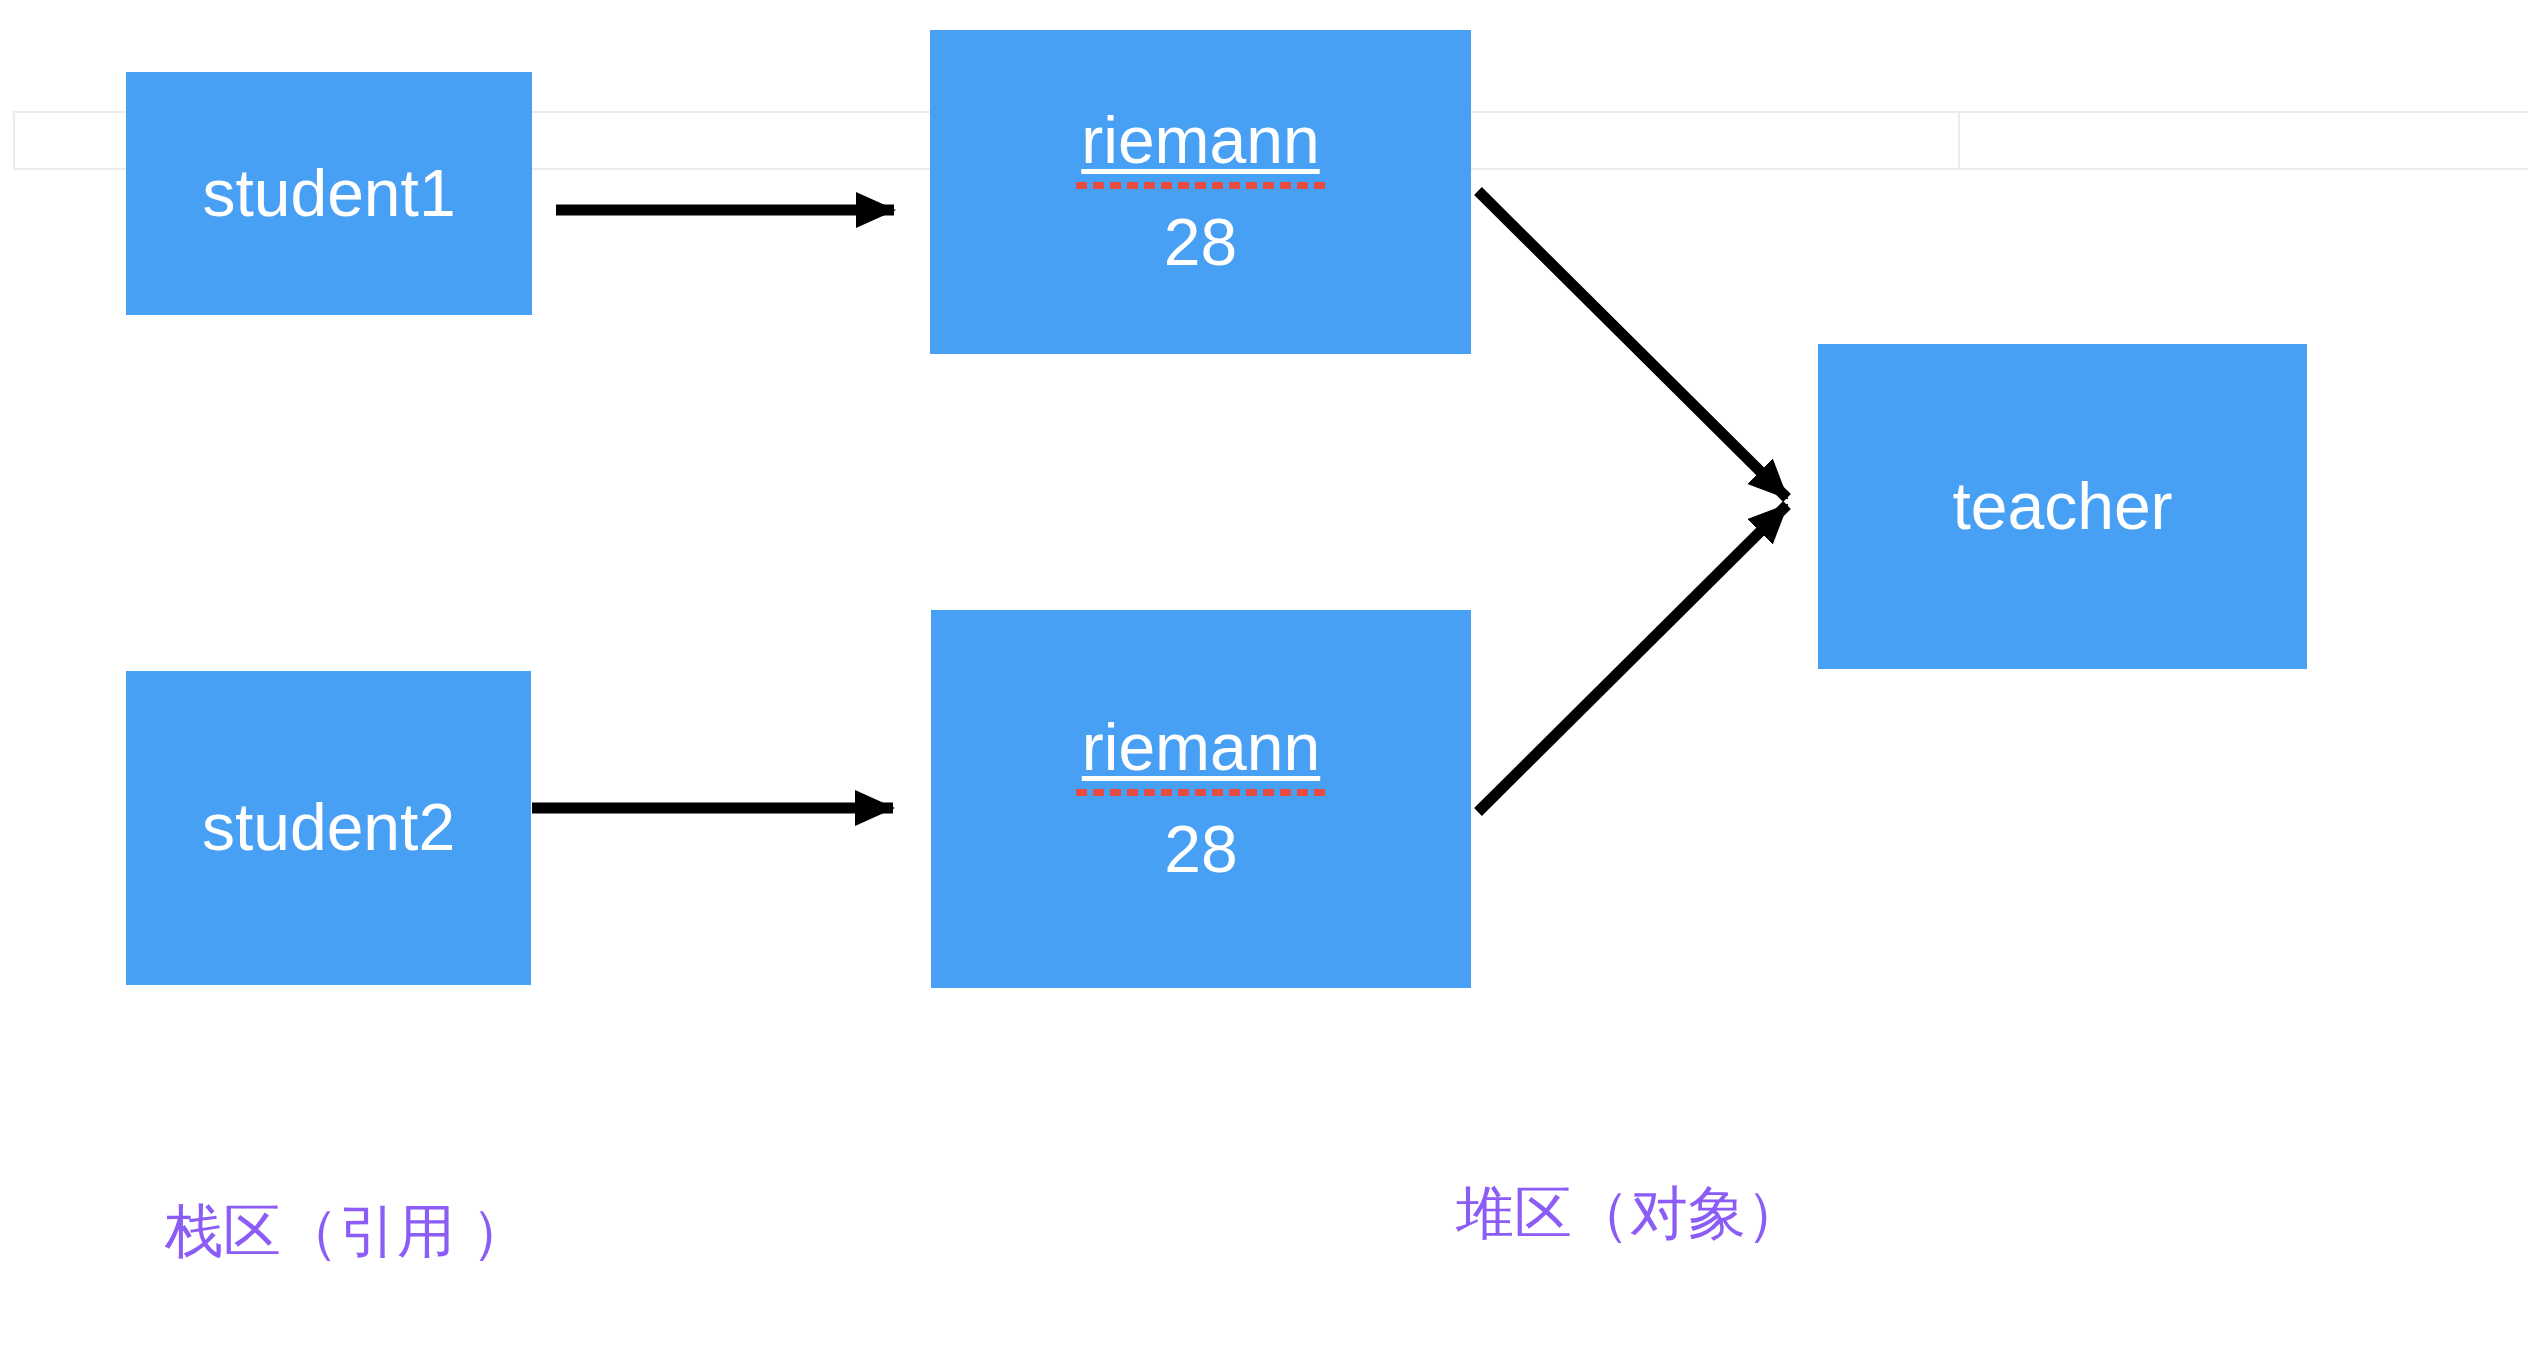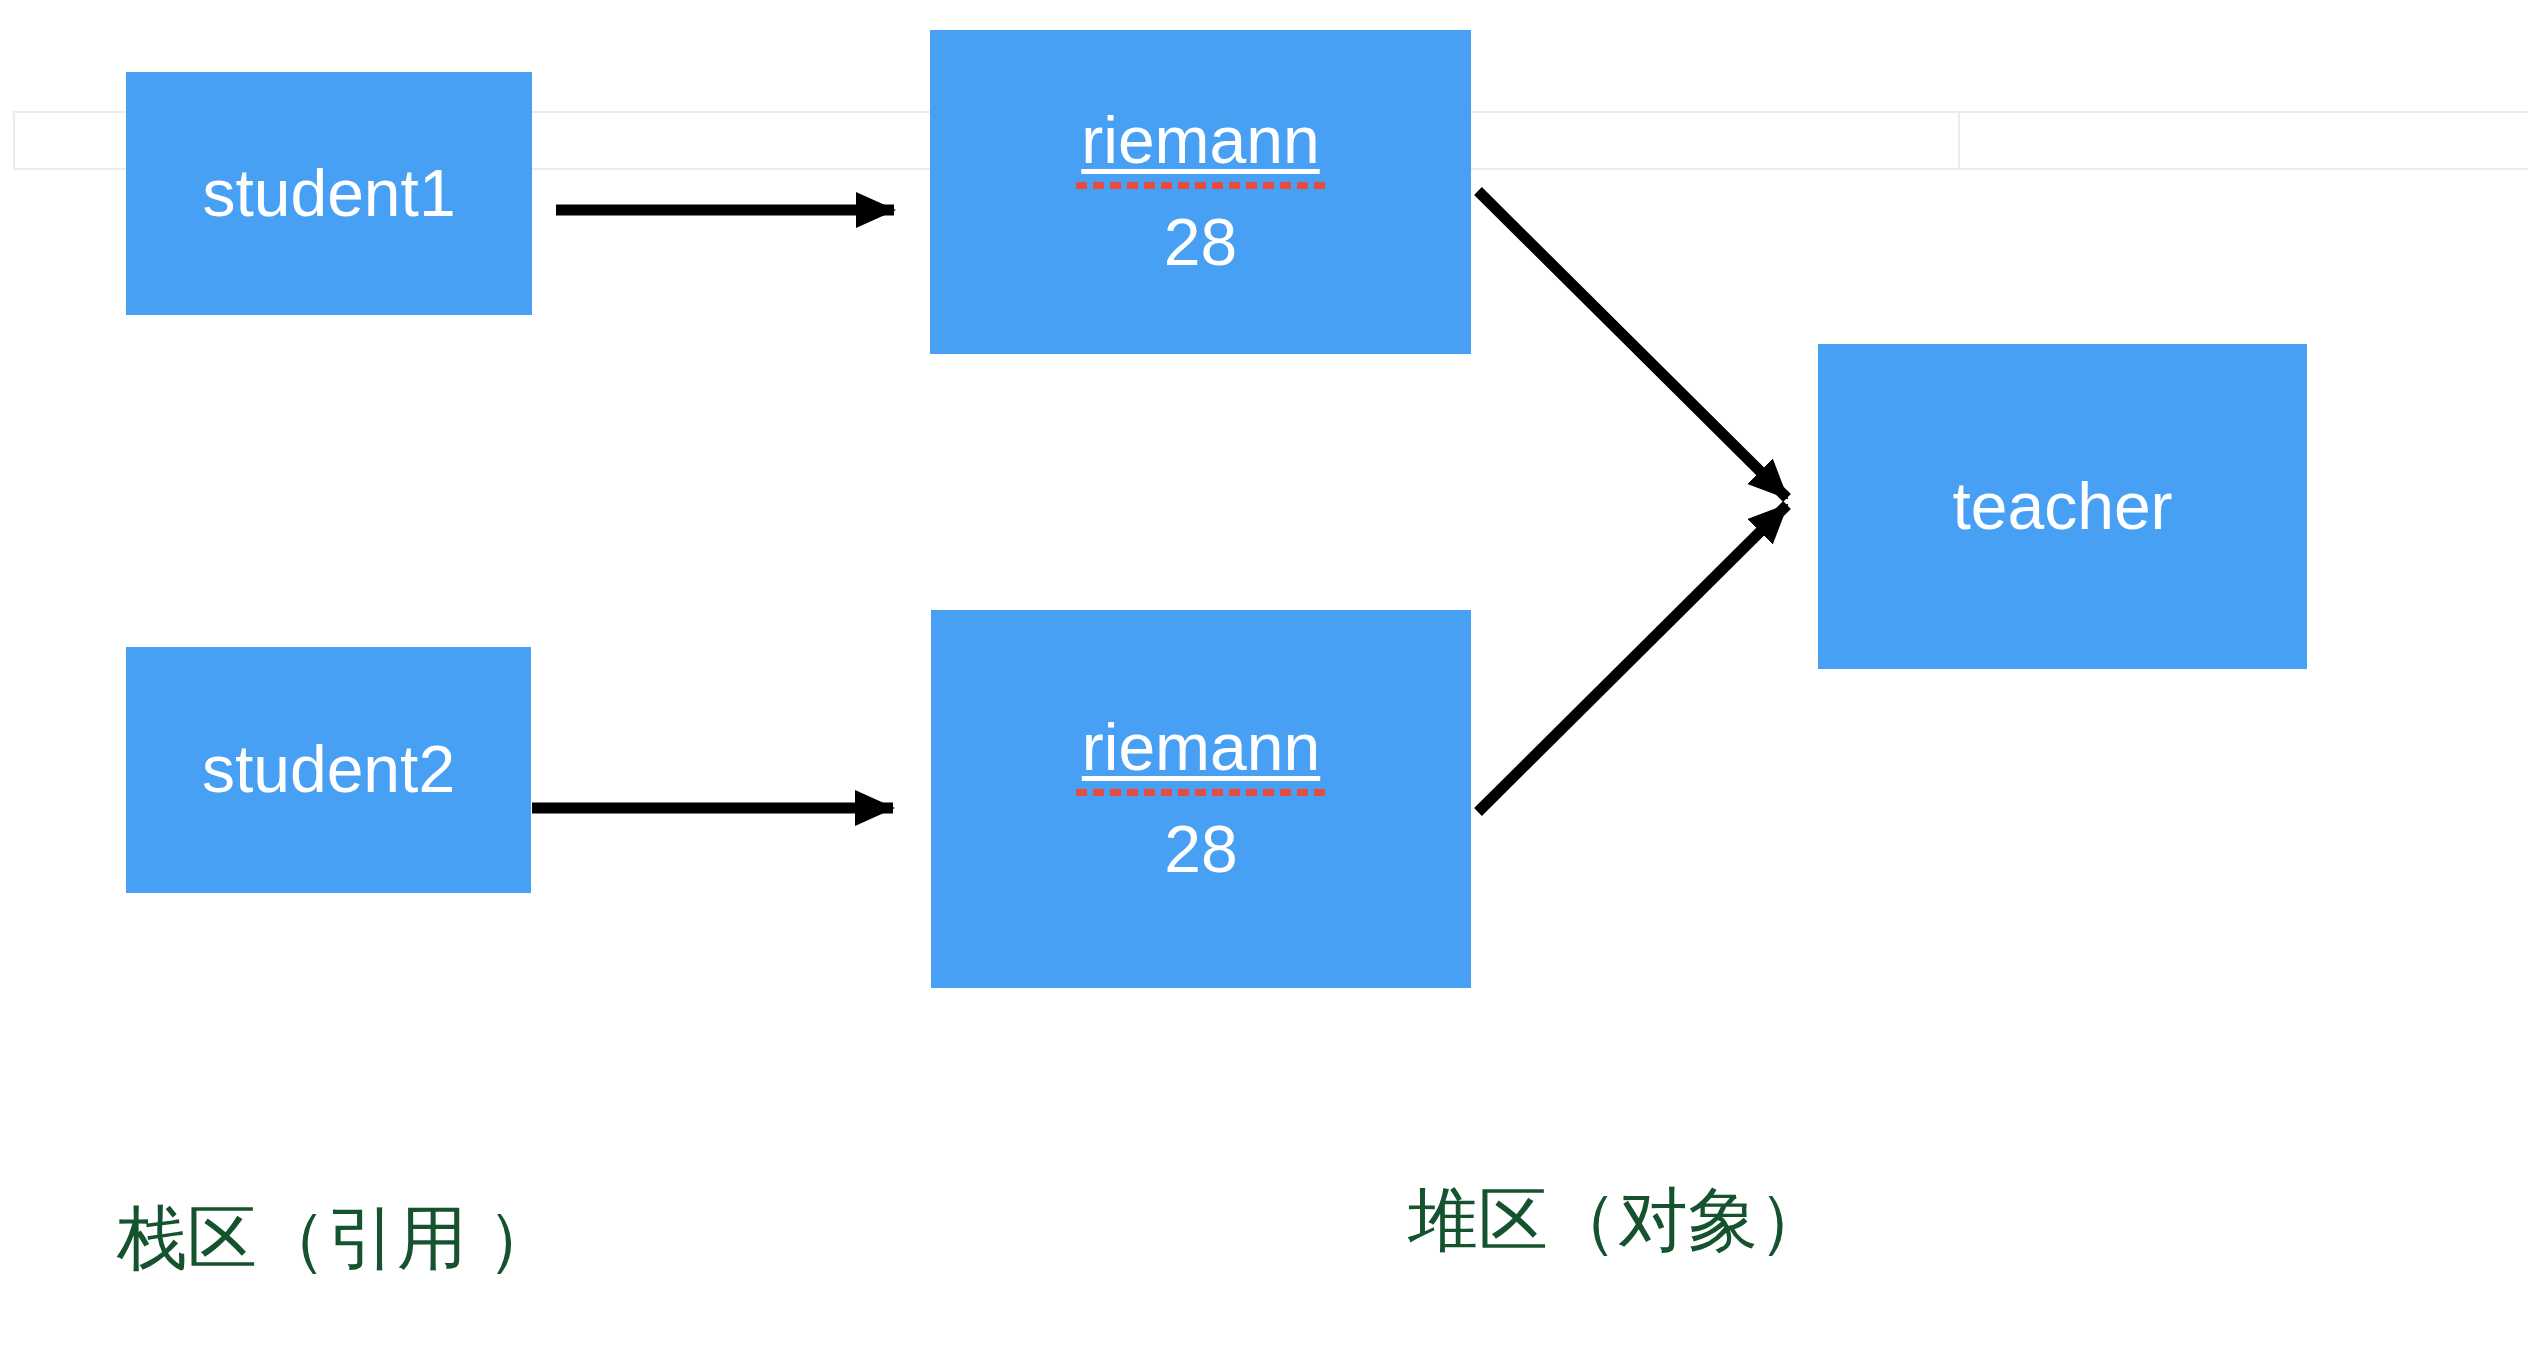--- a/index.html
+++ b/index.html
@@ -51,21 +51,21 @@
     display: flex;
     align-items: center;
     justify-content: center;
     flex-direction: column;
     font-size: 66px;
     line-height: 1.15;
     z-index: 2;
     text-align: center;
   }
   .box-student1 { left: 126px; top: 72px;  width: 406px; height: 243px; }
-  .box-student2 { left: 126px; top: 647px; width: 405px; height: 246px; }
+  .box-student2 { left: 126px; top: 671px; width: 405px; height: 314px; }
   .box-object1  { left: 930px; top: 30px;  width: 541px; height: 324px; }
   .box-object2  { left: 931px; top: 610px; width: 540px; height: 378px; }
   .box-teacher  { left: 1818px; top: 344px; width: 489px; height: 325px; }
   .obj-name {
     text-decoration: underline;
     text-decoration-thickness: 5px;
     text-underline-offset: 6px;
   }
   .spell-dashes {
     width: 250px;
@@ -73,25 +73,26 @@
     margin-top: 3px;
     background: repeating-linear-gradient(
       to right,
       #e64c3f 0px, #e64c3f 11px,
       transparent 11px, transparent 17px
     );
   }
   .obj-age { margin-top: 16px; }
   .area-label {
     position: absolute;
-    color: #14532d;
-    font-size: 70px;
+    color: #8b5cf6;
+    font-size: 58px;
     line-height: 1.2;
     white-space: pre;
     z-index: 2;
+    margin-left: 48px;
   }
   .label-stack { left: 117px; top: 1196px; }
   .label-heap  { left: 1408px; top: 1178px; }
 </style>
 </head>
 <body>
 
 <div class="canvas">
 
   <div class="grid-band">

